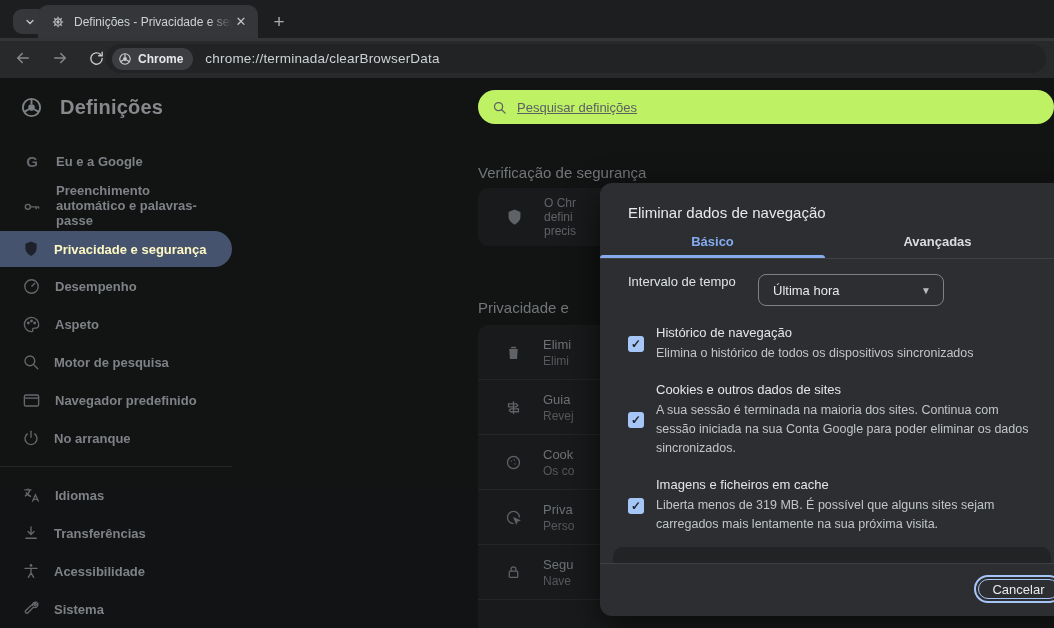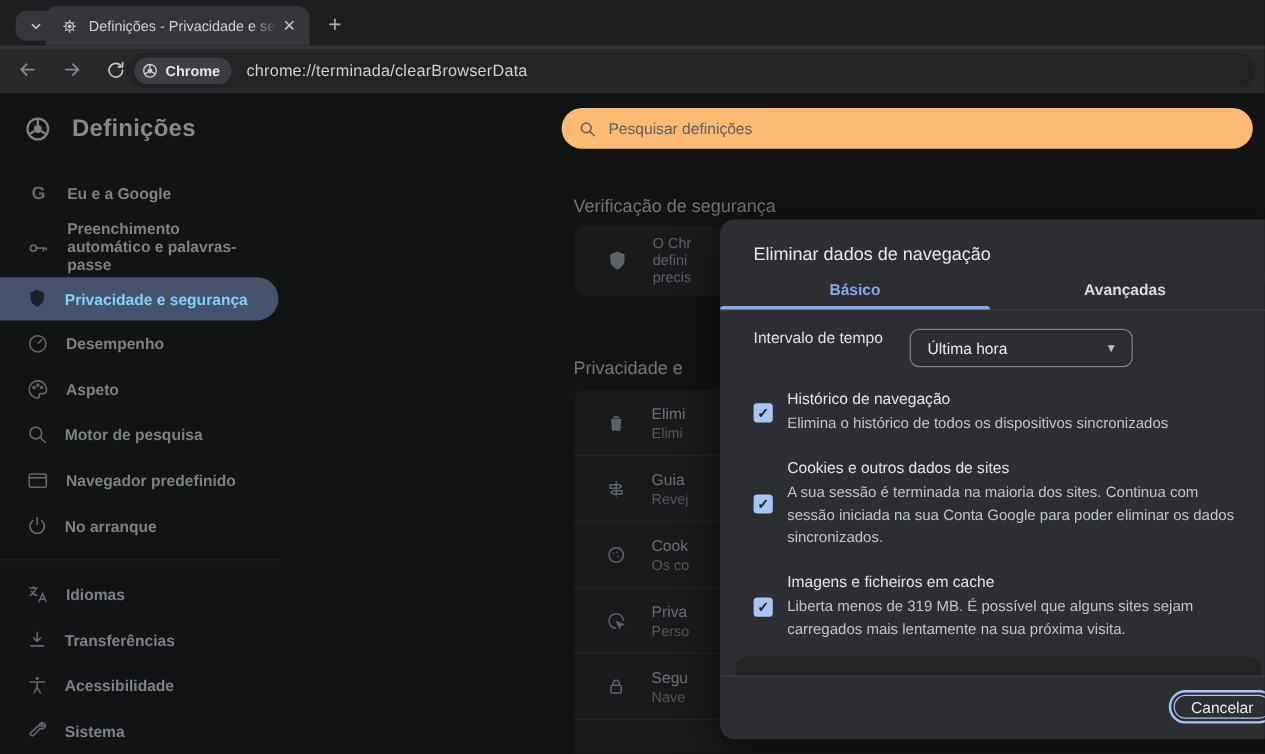--- a/index.html
+++ b/index.html
@@ -17,37 +17,37 @@
   .nav-ic { position:absolute; top:45px; width:26px; height:26px; display:flex; align-items:center; justify-content:center; border-radius:50%; }
   .omnibox { position:absolute; left:106px; top:44px; width:940px; height:29px; border-radius:15px; background:#222324; display:flex; align-items:center; padding-left:6px; }
   .site-chip { height:22px; border-radius:11px; background:#3c3e41; display:flex; align-items:center; padding:0 10px 0 6px; gap:6px; }
   .site-chip span { color:#e5e7e9; font-size:12px; font-weight:bold; }
   .url { color:#ced2d5; font-size:13.5px; margin-left:12px; letter-spacing:.2px; }
 
   
   .page { position:absolute; left:0; top:78px; width:1054px; height:411px; background:#121313; }
   .settings-header { position:absolute; left:20px; top:18px; display:flex; align-items:center; gap:17px; }
   .settings-title { color:#87898d; font-size:20px; font-weight:bold; letter-spacing:.2px; }
-  .search-field { position:absolute; left:468px; top:12px; width:576px; height:34px; border-radius:17px; background:#fdba74; display:flex; align-items:center; padding-left:14px; gap:10px; color:#5c6064; }
+  .search-field { position:absolute; left:478px; top:12px; width:576px; height:34px; border-radius:17px; background:#bef264; display:flex; align-items:center; padding-left:14px; gap:10px; color:#5c6064;text-decoration:underline; }
   .search-field span { font-size:13px; color:#5c6064; }
   .section-title { position:absolute; color:#737679; font-size:15px; }
   .card { position:absolute; left:478px; background:#191a1b; border-radius:10px; }
   .safety-card { top:110px; width:576px; height:58px; display:flex; align-items:center; gap:20px; padding-left:27px; }
   .mini-lines div { color:#5f6368; font-size:12px; line-height:14px; }
   .rows-card { top:247px; width:576px; height:334px; overflow:hidden; }
   .bg-row { height:55px; display:flex; align-items:center; gap:21px; padding-left:27px; border-bottom:1px solid #232527; }
   .bg-row .t { color:#6d7175; font-size:13px; line-height:17px; }
   .bg-row .s { color:#55585c; font-size:12px; line-height:16px; }
   .dim-ic { color:#5f6368; display:flex; }
   .frag { position:absolute; left:1040px; top:144px; color:#557cba; font-size:13px; text-decoration:underline; }
 
   .nav { position:absolute; left:0; top:64px; width:232px; }
   .nav-item { display:flex; align-items:center; gap:14px; padding-left:22px; min-height:38px; color:#7e8286; font-size:13px; font-weight:bold; }
   .nav-item.two { padding-top:3px; padding-bottom:3px; line-height:15px; }
-  .nav-item.selected { background:#45536e; border-radius:0 19px 19px 0; color:#7dd3fc; min-height:36px; }
+  .nav-item.selected { background:#45536e; border-radius:0 19px 19px 0; color:#fef9c3; min-height:36px; }
   .nav-item.selected .dim-ic { color:#1d2129; }
   .nav-item .dim-ic { color:#64686c; }
   .nav-sep { border-top:1px solid #232527; margin:9px 0; }
 
   
   .dialog { position:absolute; left:565px; top:183px; width:475px; height:433px; background:#2c2e31; border-radius:12px; box-shadow:0 10px 34px rgba(0,0,0,.65);margin-left:35px; }
   .dlg-title { color:#e7e9eb; font-size:15px; padding:21px 0 0 28px; }
   .dlg-tabs { display:flex; margin-top:13px; width:450px; }
   .dlg-tab { width:225px; text-align:center; font-size:13px; font-weight:bold; color:#dadcde; padding-bottom:9px; position:relative; }
   .dlg-tab.active { color:#84abee; }

